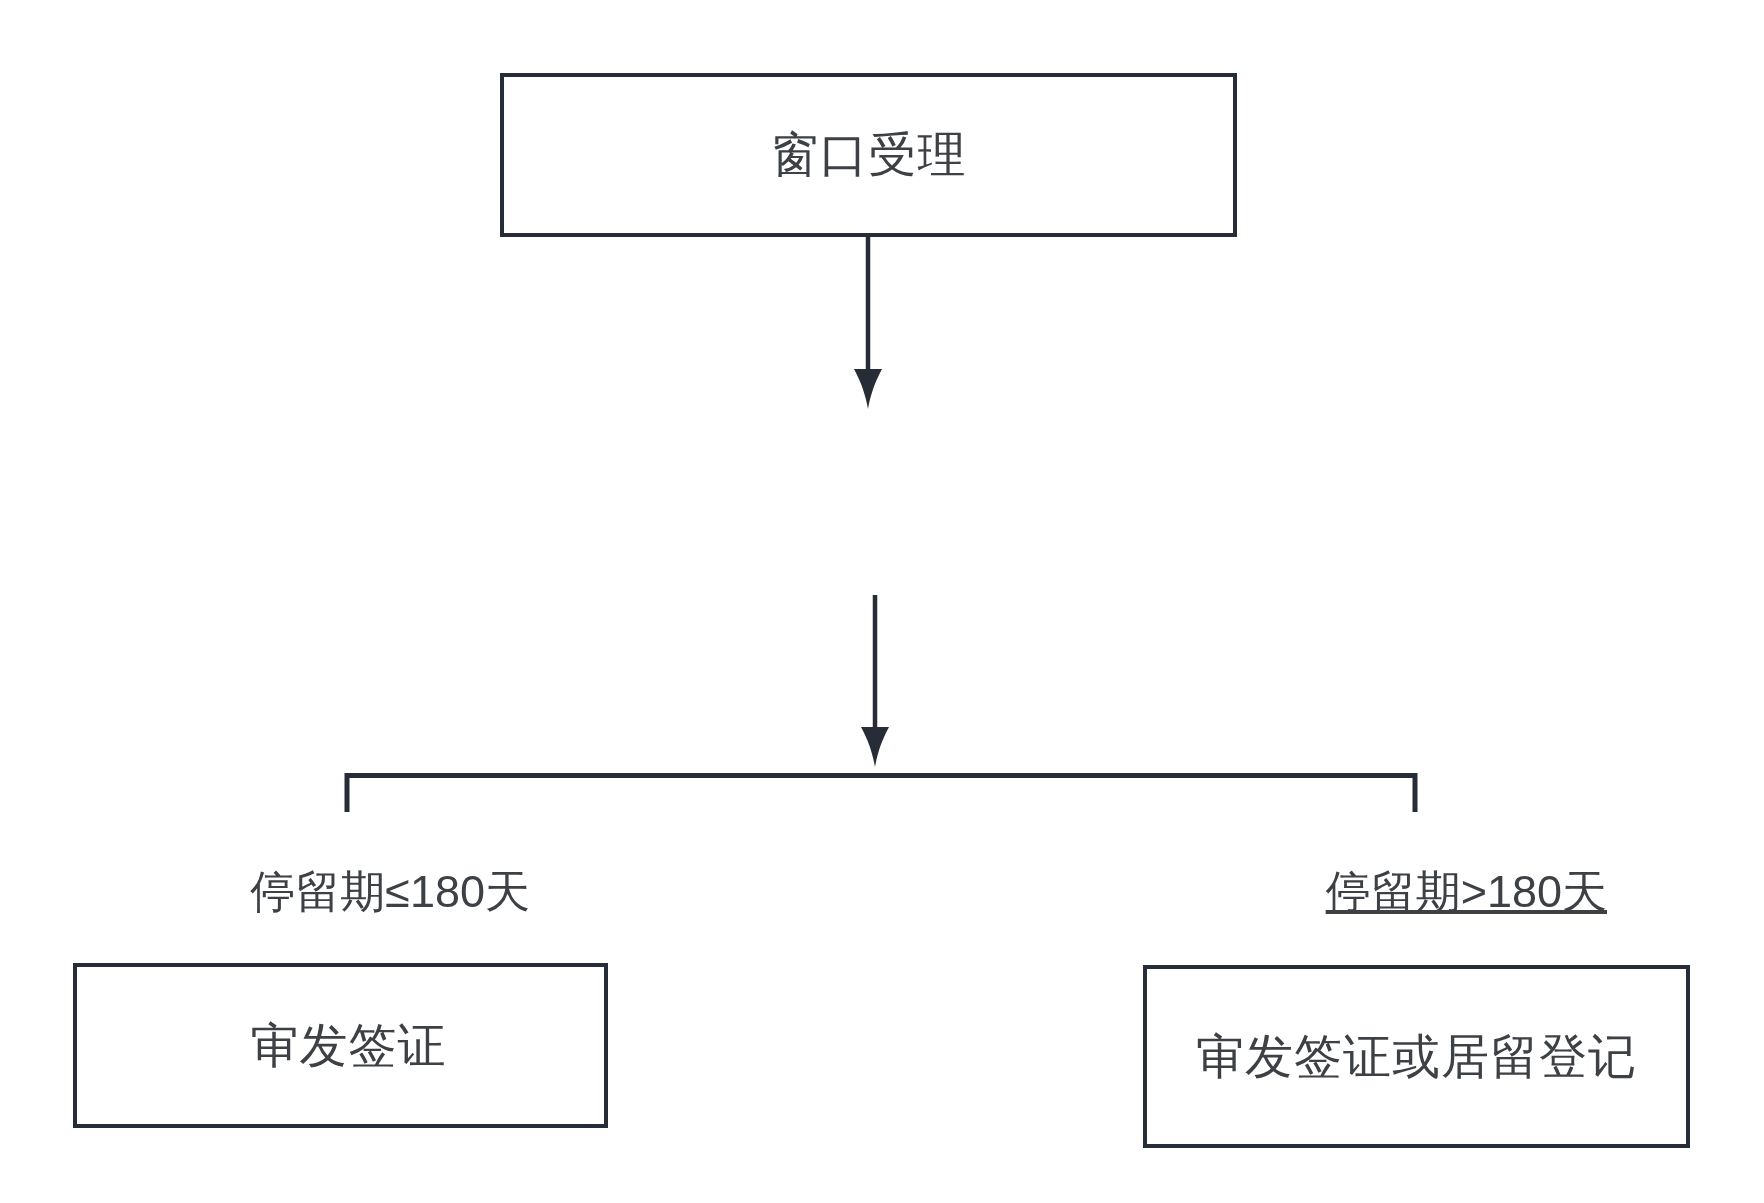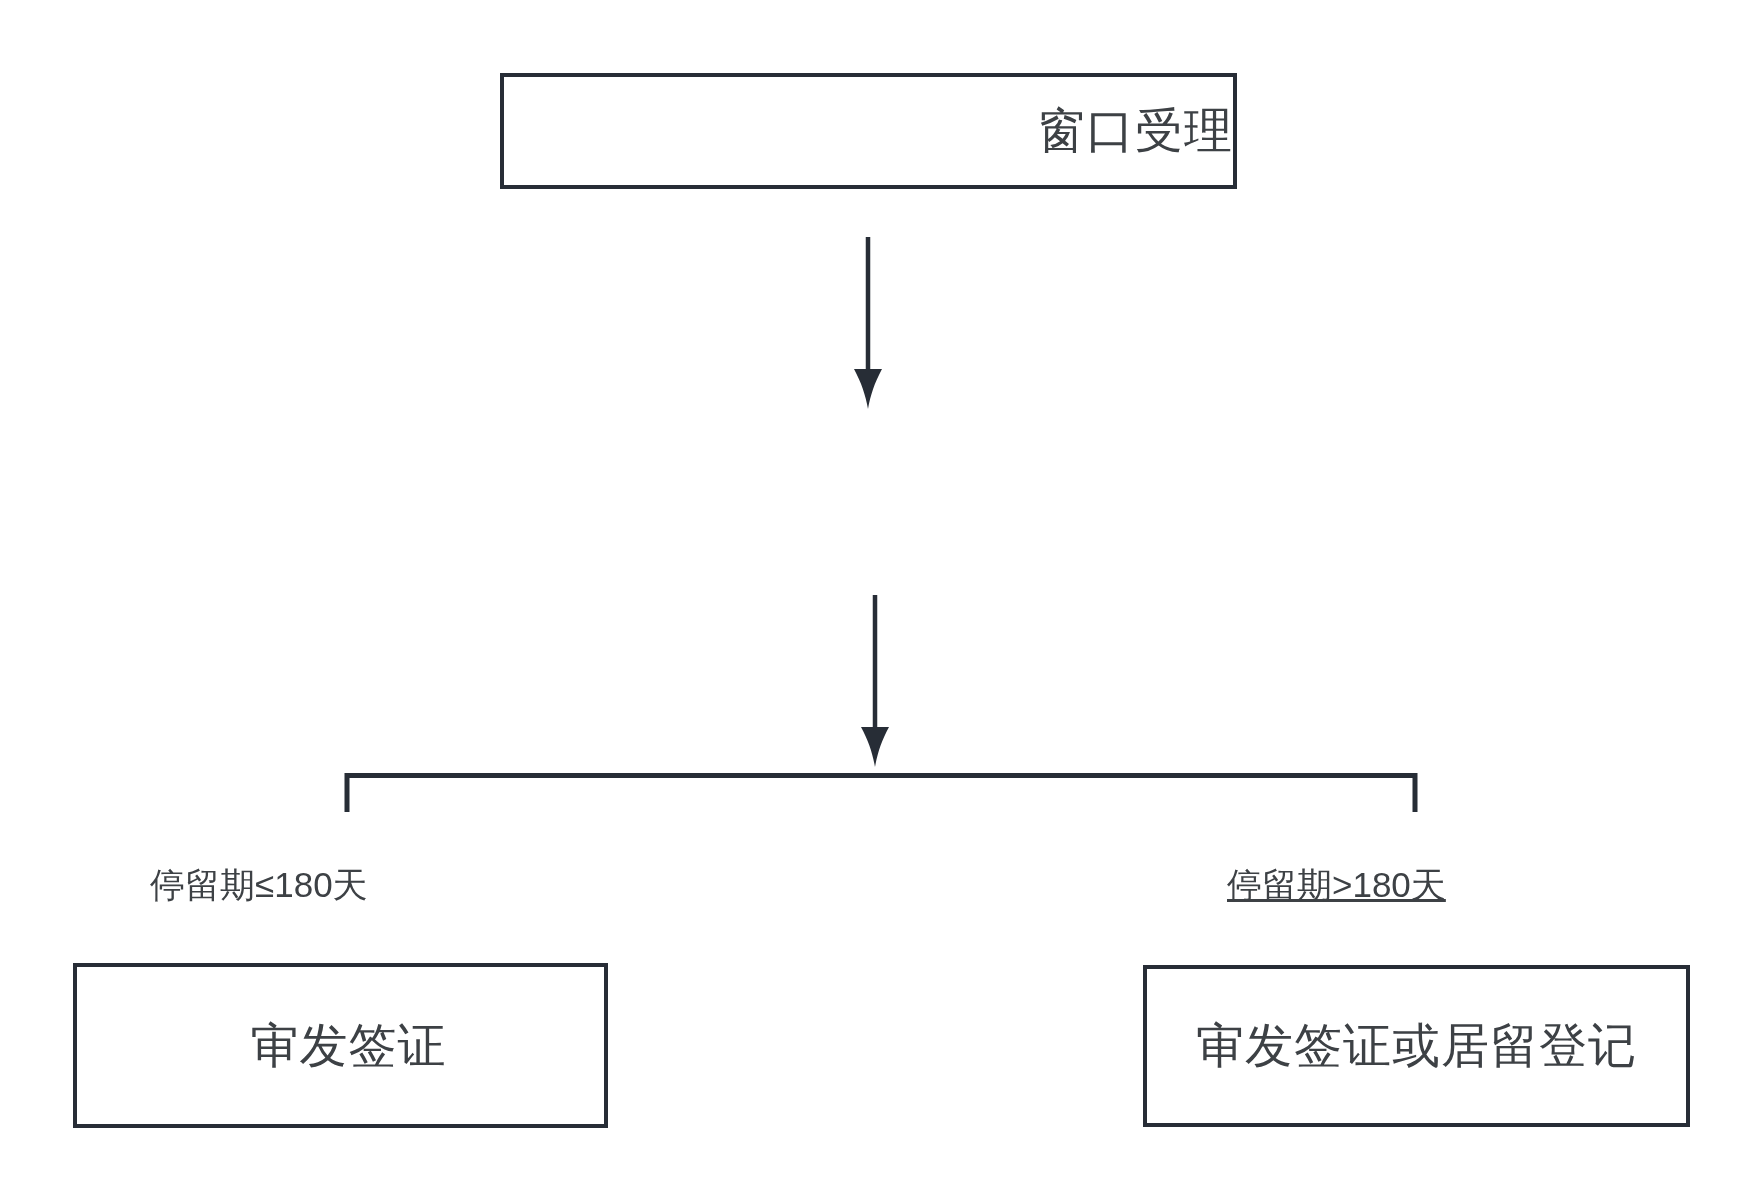--- a/index.html
+++ b/index.html
@@ -30,30 +30,30 @@
     position: absolute;
     border: 4px solid var(--stroke);
     background: var(--bg);
     display: flex;
     align-items: center;
     justify-content: center;
     font-size: 48px;
     color: var(--text);
     letter-spacing: 1px;
   }
-  .node-box1  { left: 500px;  top: 73px;  width: 737px; height: 116px; justify-content: flex-end; }
+  .node-box1  { left: 500px;  top: 73px;  width: 737px; height: 164px; }
   .node-box2  { left: 500px;  top: 435px; width: 750px; height: 160px; }
   .node-left  { left: 73px;   top: 963px; width: 535px; height: 165px; padding-left: 16px; }
-  .node-right { left: 1143px; top: 965px; width: 547px; height: 162px; }
+  .node-right { left: 1143px; top: 965px; width: 547px; height: 183px; }
   .branch-label {
     position: absolute;
     width: 380px;
-    font-size: 35px;
+    font-size: 45px;
     color: var(--text);
-    text-align: left;
+    text-align: right;
     white-space: nowrap;
   }
   .branch-label-left  { left: 150px;  top: 862px; }
   .branch-label-right { left: 1227px; top: 862px; text-decoration: underline; }
 </style>
 </head>
 <body>
 
 <div class="canvas">
 

